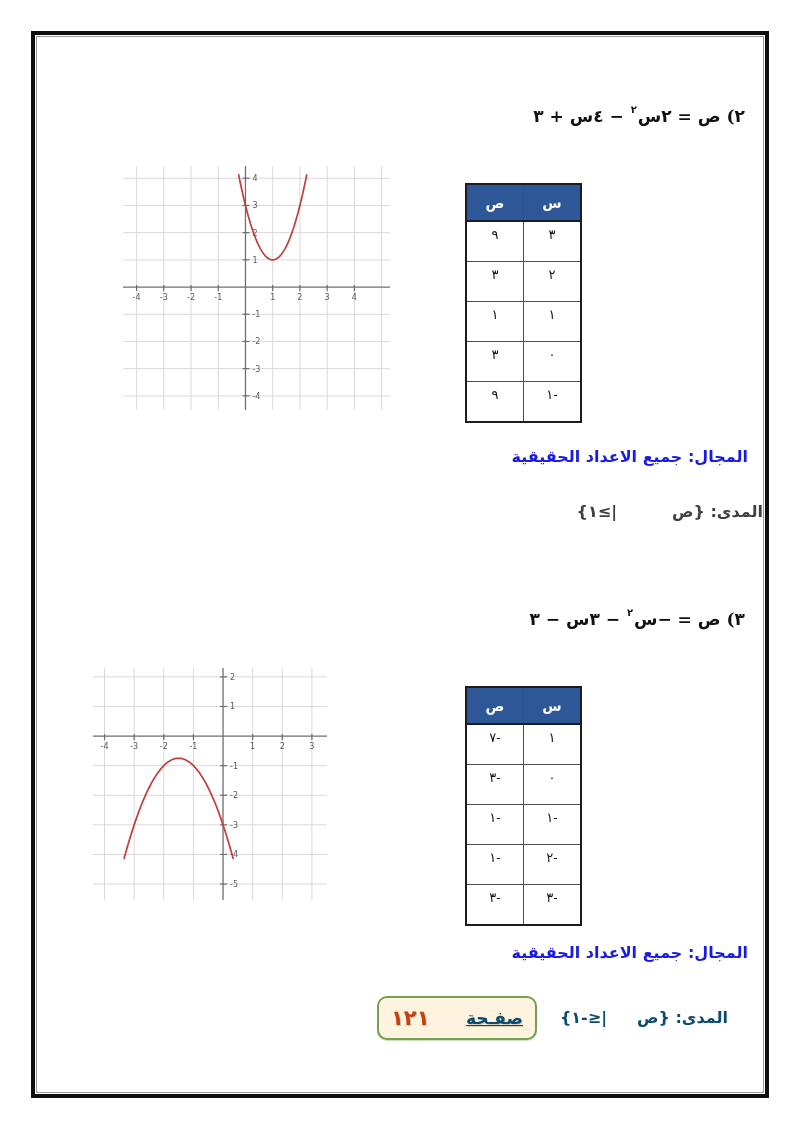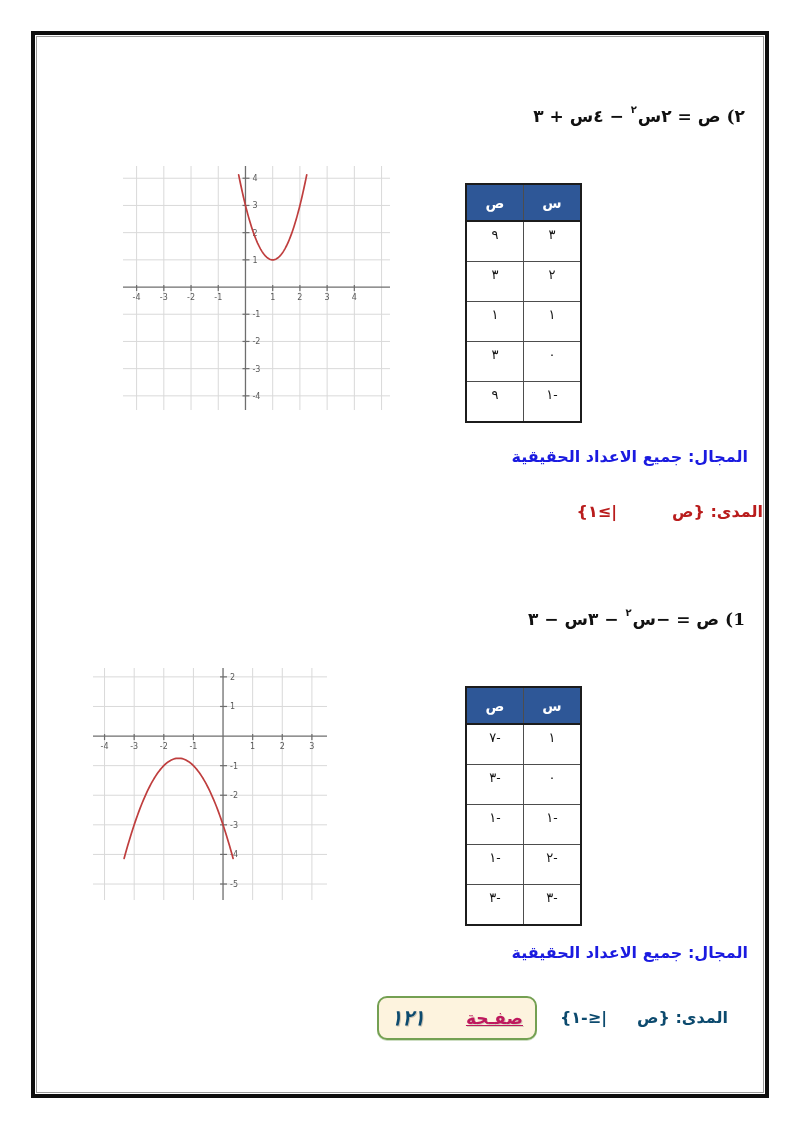--- a/index.html
+++ b/index.html
@@ -47,26 +47,26 @@
   .sp-a{width:55px;}
   .sp-b{width:30px;}
   .page-badge{
     position:absolute;left:377px;top:996px;width:160px;height:44px;
     background:#fdf3de;border:2px solid #74a052;border-radius:10px;
     display:flex;direction:rtl;align-items:center;justify-content:space-between;
     padding:0 12px;box-sizing:border-box;
     box-shadow:0 1px 0 rgba(116,160,82,.35);
   }
   .badge-label{
-    color:#be185d;font-weight:bold;font-size:17px;
+    color:#0c4a6e;font-weight:bold;font-size:17px;
     text-decoration:underline;text-shadow:1px 1px 0 rgba(0,0,0,.15);margin-left:16px;
   }
   .badge-num{
-    color:#0c4a6e;font-weight:bold;font-size:21px;letter-spacing:11px;
-    text-shadow:1px 1px 0 rgba(0,0,0,.2);white-space:nowrap;font-style:italic;
+    color:#c2410c;font-weight:bold;font-size:21px;letter-spacing:11px;
+    text-shadow:1px 1px 0 rgba(0,0,0,.2);white-space:nowrap;
   }
 </style>
 </head>
 <body>
 
 <div class="frame">
   <div class="frame-inner"></div>
 </div>
 
 <div class="eq" style="top:106px;right:55px">
@@ -154,26 +154,26 @@
     <text x="129.4770642201835" y="69.644370122631" text-anchor="start" font-size="8" fill="#595959" font-family="DejaVu Sans, sans-serif">2</text>
     <line x1="119.47706422018351" x2="126.47706422018351" y1="39.44258639910815" y2="39.44258639910815" stroke="#6e6e6e" stroke-width="1.2"></line>
     <text x="129.4770642201835" y="42.44258639910815" text-anchor="start" font-size="8" fill="#595959" font-family="DejaVu Sans, sans-serif">3</text>
     <line x1="119.47706422018351" x2="126.47706422018351" y1="12.24080267558529" y2="12.24080267558529" stroke="#6e6e6e" stroke-width="1.2"></line>
     <text x="129.4770642201835" y="15.24080267558529" text-anchor="start" font-size="8" fill="#595959" font-family="DejaVu Sans, sans-serif">4</text>
     <path d="M115.67 8.84 L116.43 12.58 L117.18 16.23 L117.94 19.80 L118.70 23.28 L119.45 26.68 L120.21 30.00 L120.97 33.23 L121.72 36.38 L122.48 39.44 L123.23 42.42 L123.99 45.32 L124.75 48.13 L125.50 50.86 L126.26 53.51 L127.01 56.07 L127.77 58.54 L128.53 60.94 L129.28 63.24 L130.04 65.47 L130.79 67.61 L131.55 69.67 L132.31 71.64 L133.06 73.53 L133.82 75.33 L134.57 77.05 L135.33 78.69 L136.09 80.25 L136.84 81.71 L137.60 83.10 L138.35 84.40 L139.11 85.62 L139.87 86.75 L140.62 87.80 L141.38 88.77 L142.13 89.65 L142.89 90.45 L143.65 91.16 L144.40 91.79 L145.16 92.33 L145.91 92.80 L146.67 93.17 L147.43 93.47 L148.18 93.68 L148.94 93.80 L149.69 93.85 L150.45 93.80 L151.21 93.68 L151.96 93.47 L152.72 93.17 L153.47 92.80 L154.23 92.33 L154.99 91.79 L155.74 91.16 L156.50 90.45 L157.25 89.65 L158.01 88.77 L158.77 87.80 L159.52 86.75 L160.28 85.62 L161.03 84.40 L161.79 83.10 L162.55 81.71 L163.30 80.25 L164.06 78.69 L164.81 77.05 L165.57 75.33 L166.33 73.53 L167.08 71.64 L167.84 69.67 L168.59 67.61 L169.35 65.47 L170.11 63.24 L170.86 60.94 L171.62 58.54 L172.38 56.07 L173.13 53.51 L173.89 50.86 L174.64 48.13 L175.40 45.32 L176.16 42.42 L176.91 39.44 L177.67 36.38 L178.42 33.23 L179.18 30.00 L179.94 26.68 L180.69 23.28 L181.45 19.80 L182.20 16.23 L182.96 12.58 L183.72 8.84" fill="none" stroke="#bf3e3e" stroke-width="1.7" stroke-linecap="round"></path>
   </svg>
 
 <div class="blue-line" style="top:447px;right:52px;color:#1b1be0">المجال: جميع الاعداد الحقيقية</div>
 
-<div class="blue-line range-line" style="top:502px;right:37px;color:#b91c1c">
+<div class="blue-line range-line" style="top:502px;right:37px;color:#404040">
   <span>المدى: {ص</span><span class="sp sp-a"></span><span>|≥١}</span>
 </div>
 
 <div class="eq" style="top:609px;right:55px">
-  <span>1) ص = −س</span><sup>٢</sup><span> − ٣س − ٣</span>
+  <span>٣) ص = −س</span><sup>٢</sup><span> − ٣س − ٣</span>
 </div>
 
 <table class="xy-table" style="top:686px">
   <thead>
     <tr>
       <th style="background:#2e5797">س</th>
       <th style="background:#2e5797">ص</th>
     </tr>
   </thead>
   <tbody>

